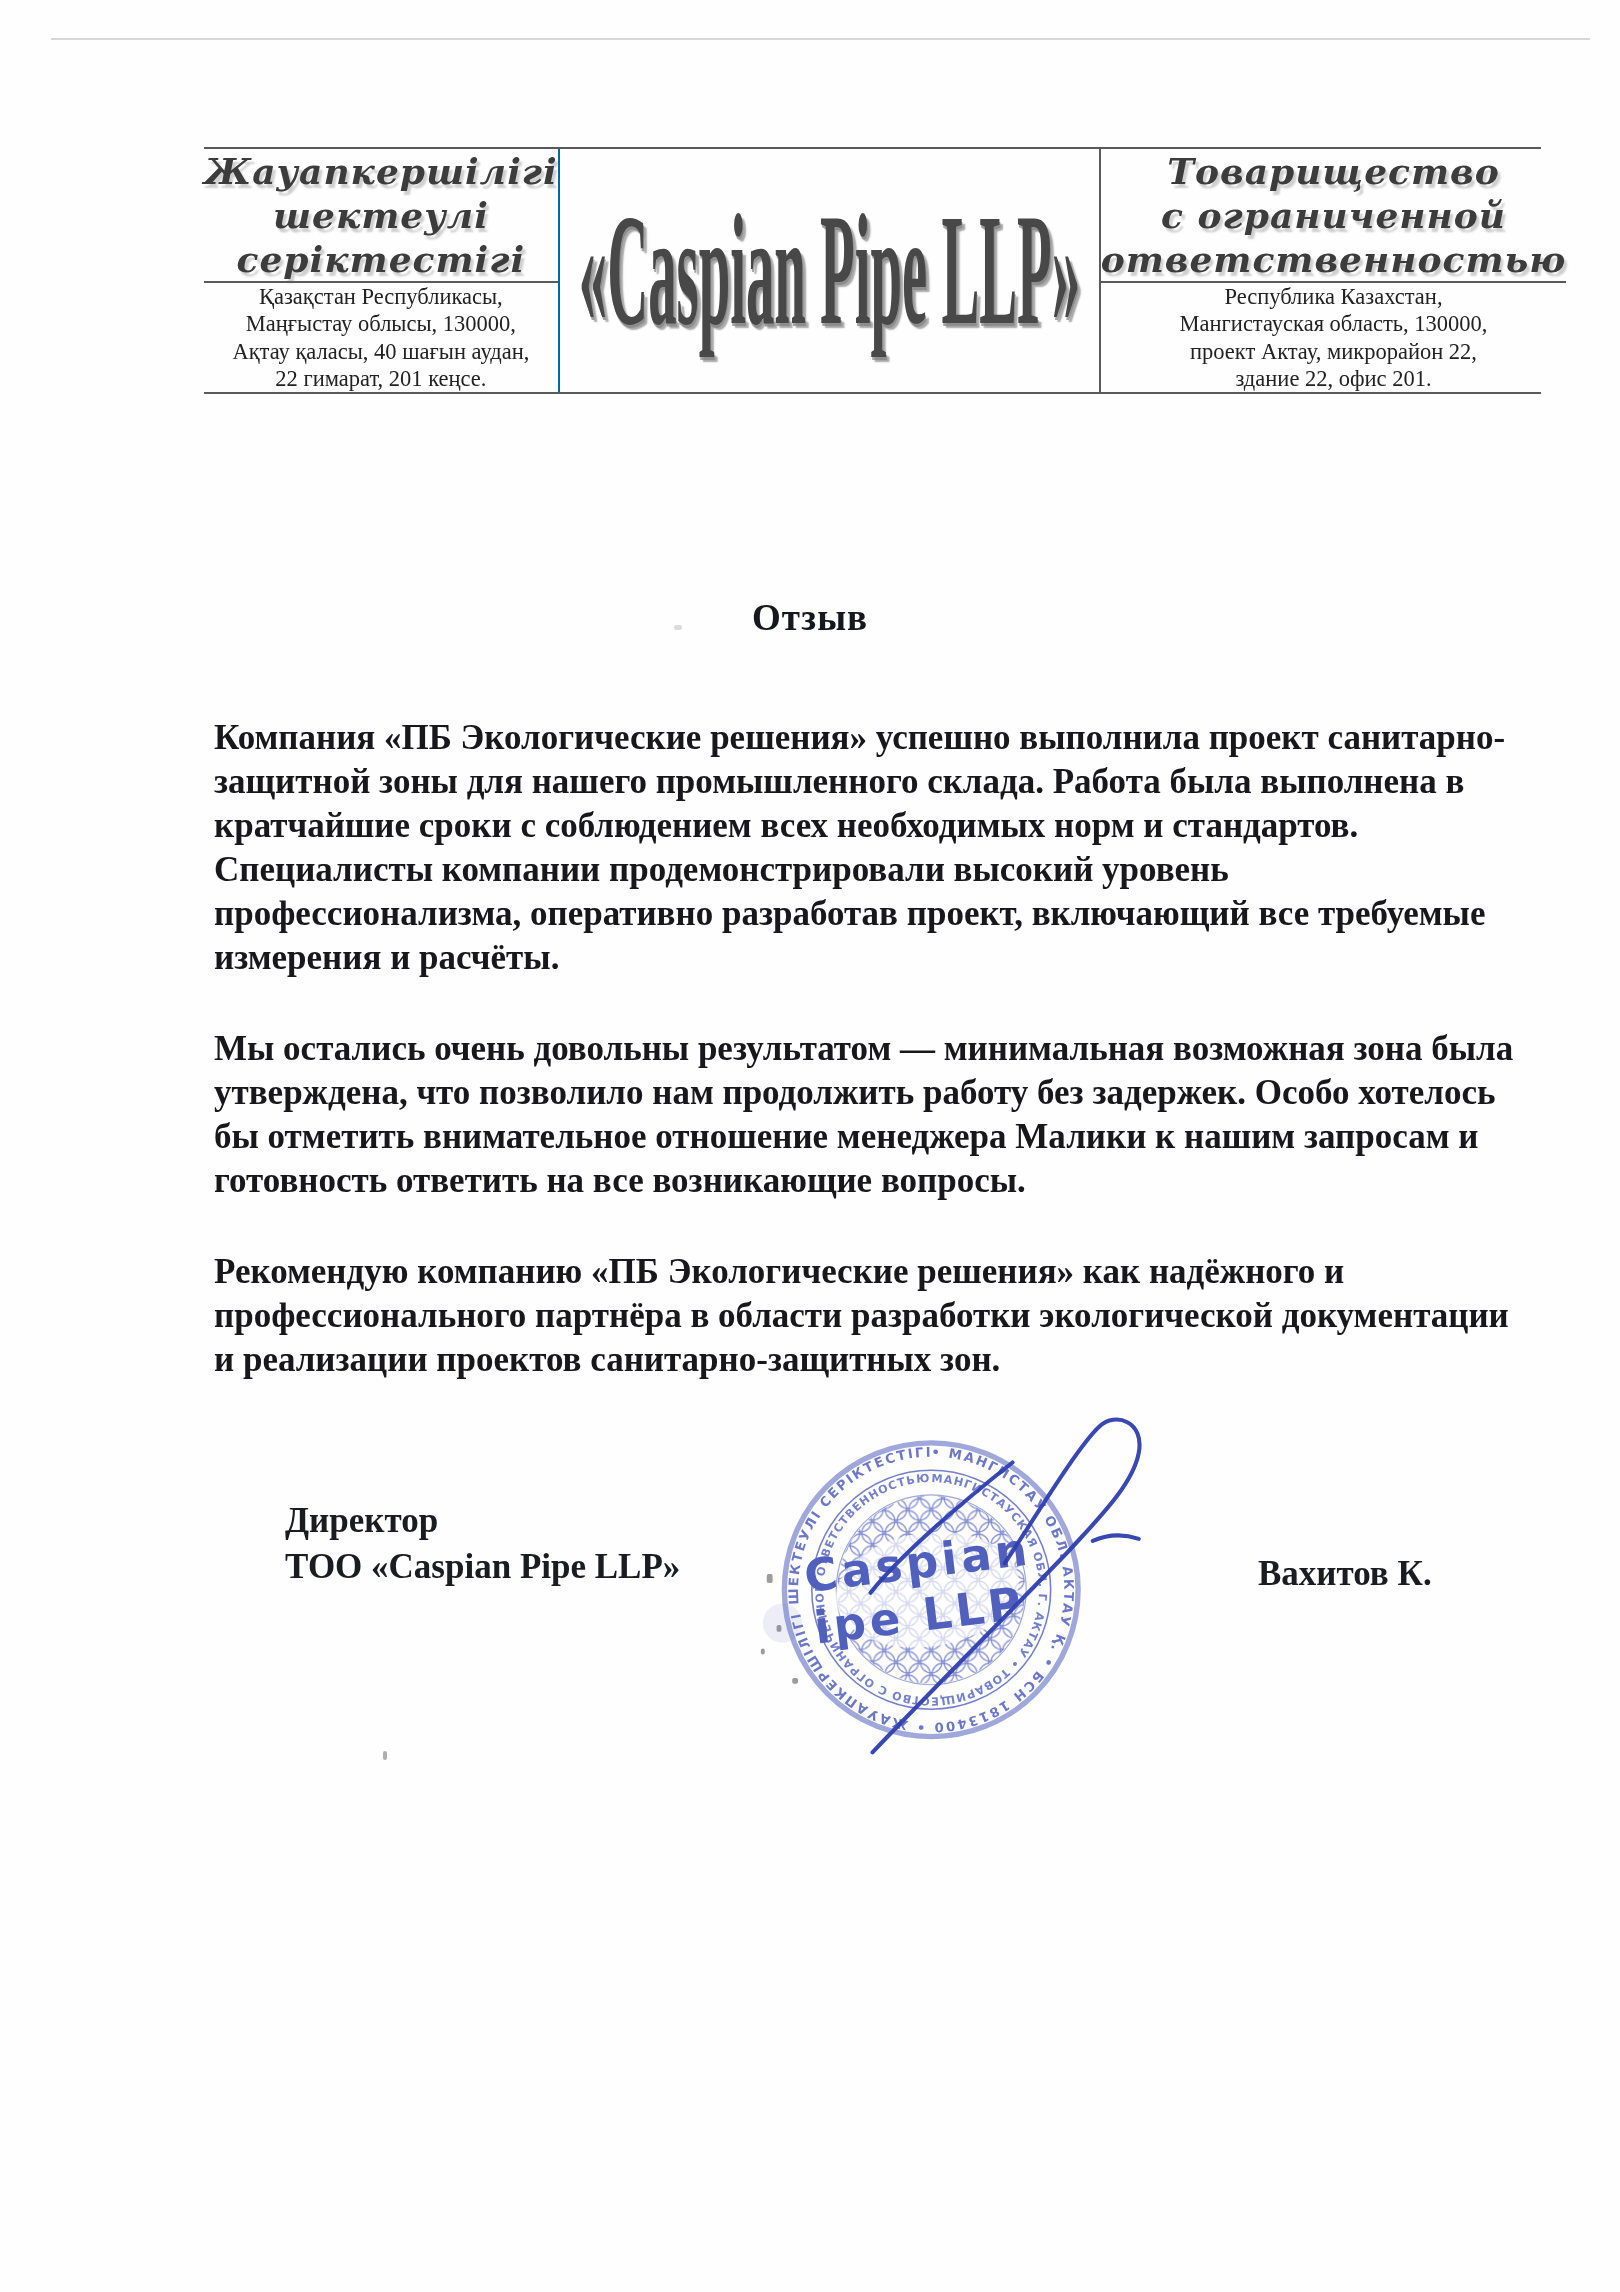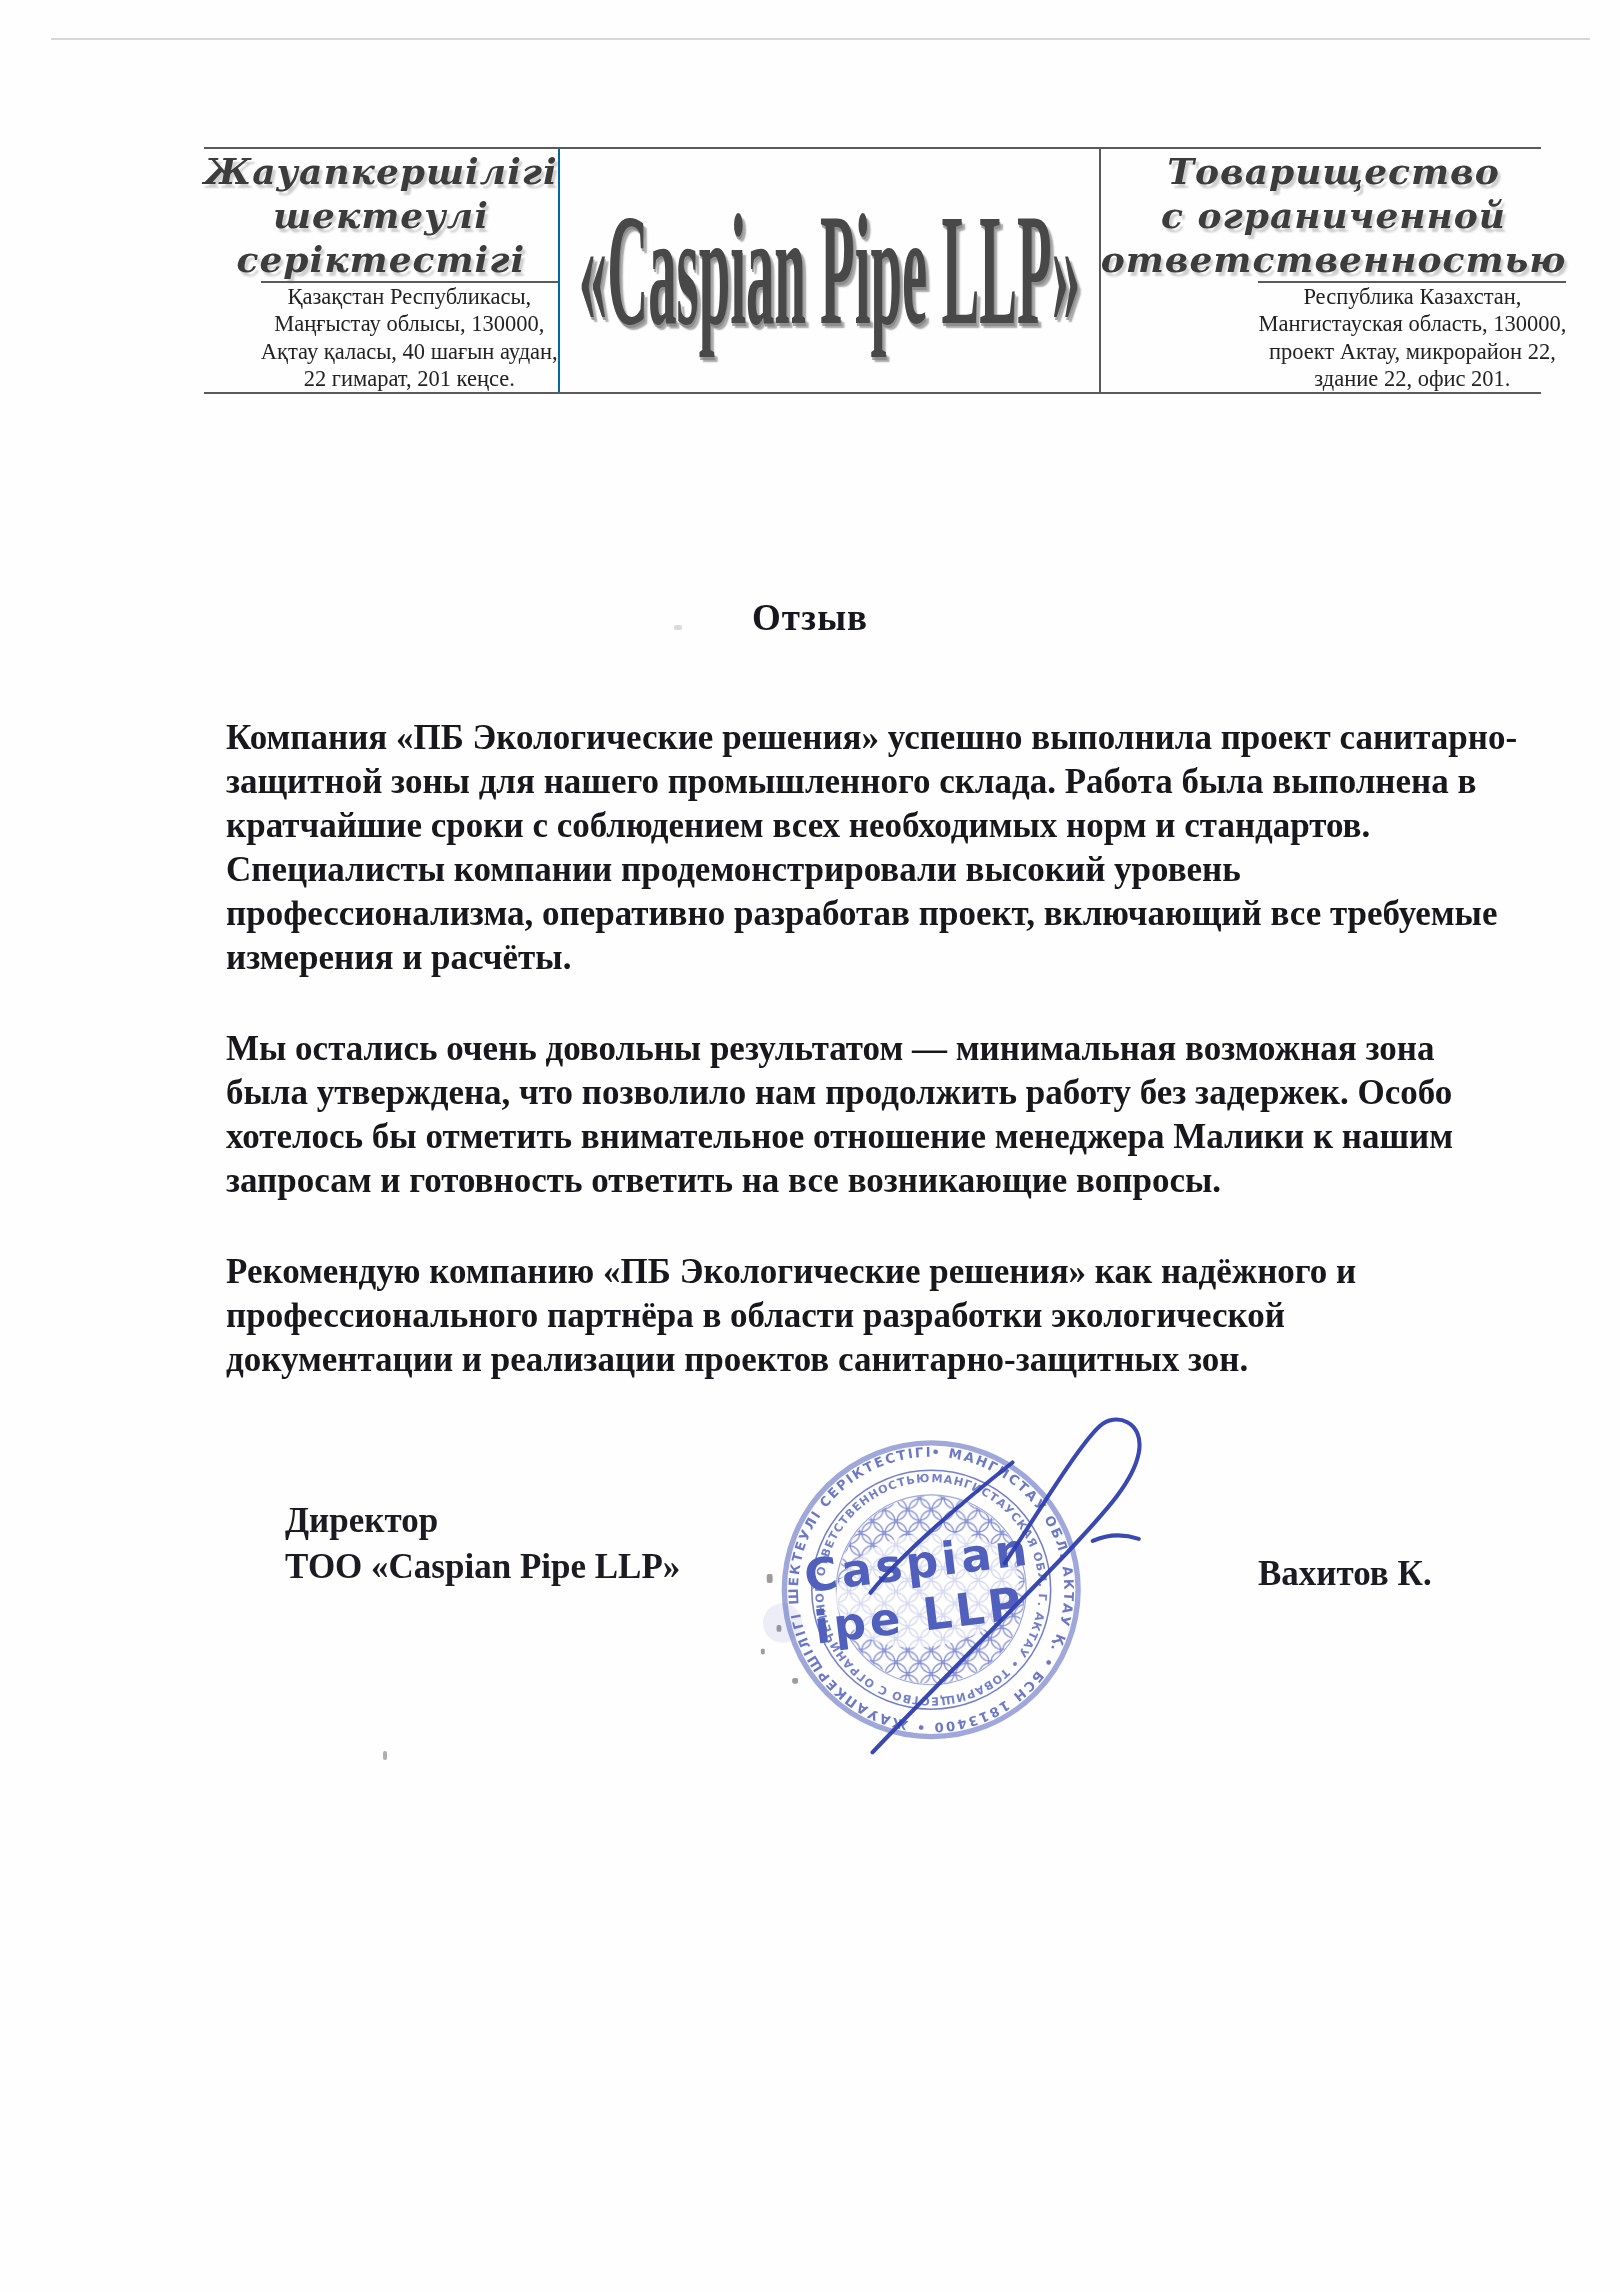--- a/index.html
+++ b/index.html
@@ -18,21 +18,21 @@
     background:#c2c2c2;opacity:.65;
   }
   
   .lh{
     left:204px;top:147px;width:1337px;height:247px;
     display:flex;
     border-top:2px solid #5a5a5a;
     border-bottom:2px solid #5a5a5a;
     box-sizing:border-box;
   }
-  .lh-cell{display:flex;flex-direction:column;box-sizing:border-box;align-items:flex-end;}
+  .lh-cell{display:flex;flex-direction:column;box-sizing:border-box;}
   .lh-left{width:384px;}
   .lh-center{
     width:616px;
     border-left:2px solid #0369a1;
     border-right:2px solid #5a5a5a;
     align-items:center;justify-content:center;
   }
   .lh-right{flex:1;}
   .lh-title{
     height:133px;display:flex;flex-direction:column;
@@ -60,21 +60,21 @@
   }
   
   .doc-title{
     left:0;top:596px;width:1620px;
     text-align:center;
     font-size:37px;font-weight:bold;
     letter-spacing:1px;color:#17171f;
   }
   .paras{left:214px;top:716px;width:1304px;}
   .paras p{
-    margin:0 0 47px 12px;
+    margin:0 0 47px 0;
     font-size:35px;line-height:44px;
     font-weight:bold;color:#17171c;
     text-align:left;
   }
   .sig-block{
     left:257px;top:1498px;
     font-size:35px;line-height:46px;
     font-weight:bold;color:#1b1b22;margin-left:28px;
   }
   .signer{

